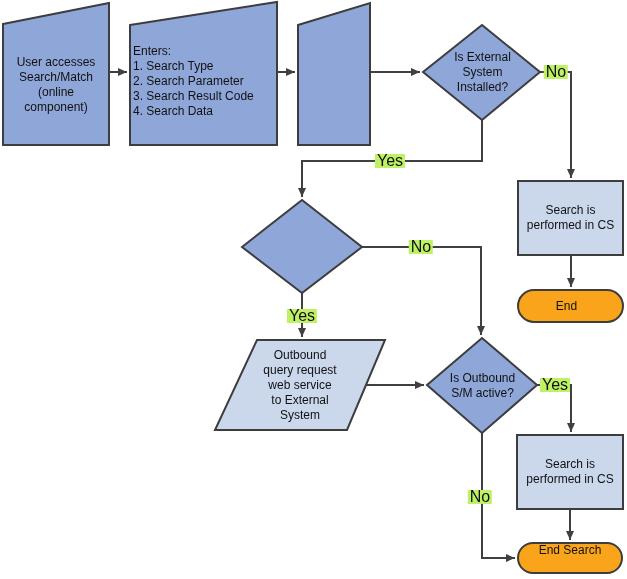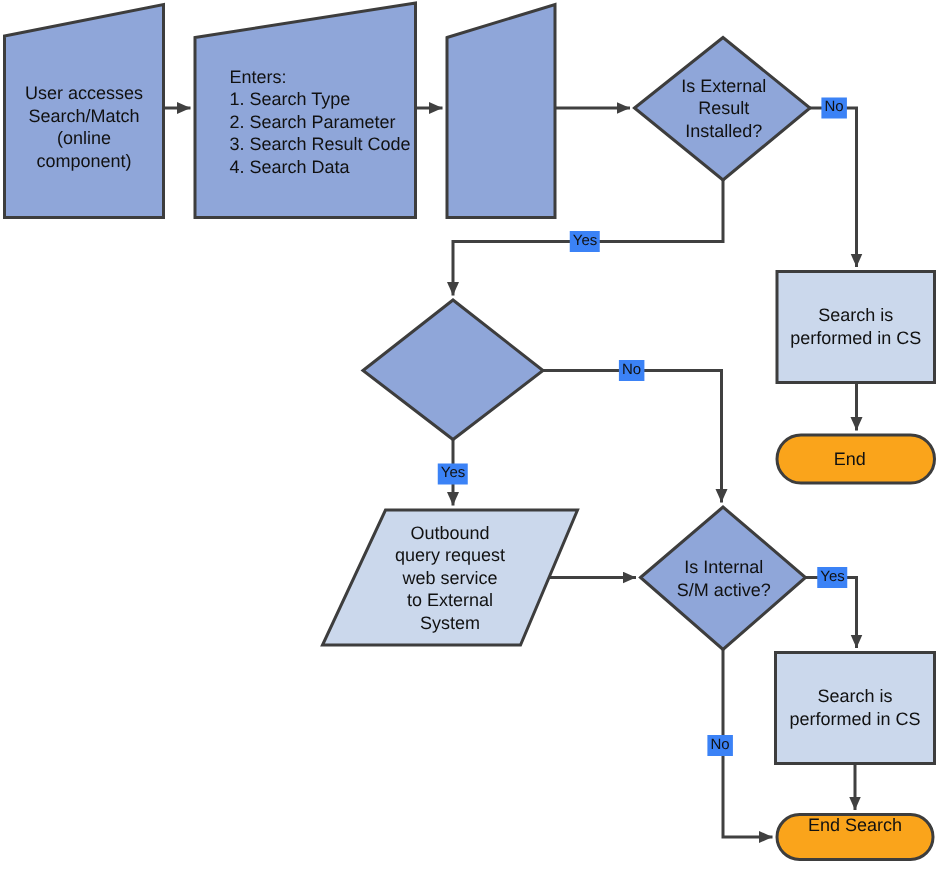--- a/index.html
+++ b/index.html
@@ -6,24 +6,24 @@
   .canvas{
     position:relative;width:627px;height:579px;background:#fff;
     font-family:Liberation Sans, sans-serif;overflow:hidden;
   }
   .canvas svg{position:absolute;left:0;top:0;}
   .node-label{
     position:absolute;display:flex;align-items:center;justify-content:center;
     text-align:center;white-space:pre-line;font-size:12px;line-height:15px;
     color:var(--text);pointer-events:none;
   }
-  .node-label.left{justify-content:flex-start;text-align:left;align-items:flex-start;margin-left:20px;}
+  .node-label.left{justify-content:flex-start;text-align:left;align-items:flex-start;}
   .edge-label{
     position:absolute;transform:translate(-50%,-50%);
-    background:#3b82f6;padding:0 2px;font-size:10px;line-height:14px;color:var(--text);
+    background:#bef264;padding:0 2px;font-size:16px;line-height:14px;color:var(--text);
     white-space:nowrap;
   }
 </style>
 </head>
 <body>
 
 <div class="canvas">
 
   <svg width="627" height="579" viewBox="0 0 627 579">
     <defs>
@@ -68,36 +68,36 @@
 component)</div>
 
   <div class="node-label left" style="left:133px;top:44px;width:142px;height:100px;">Enters:
 1. Search Type
 2. Search Parameter
 3. Search Result Code
 4. Search Data</div>
 
 
   <div class="node-label" style="left:427px;top:42px;width:111px;height:61px;">Is External
-Result
+System
 Installed?</div>
 
   <div class="node-label" style="left:518px;top:181px;width:105px;height:74px;">Search is
 performed in CS</div>
 
   <div class="node-label" style="left:518px;top:290px;width:97px;height:32px;">End</div>
 
 
   <div class="node-label" style="left:235px;top:347px;width:130px;height:77px;">Outbound
 query request
 web service
 to External
 System</div>
 
-  <div class="node-label" style="left:427px;top:355px;width:111px;height:61px;">Is Internal
+  <div class="node-label" style="left:427px;top:355px;width:111px;height:61px;">Is Outbound
 S/M active?</div>
 
   <div class="node-label" style="left:517px;top:435px;width:106px;height:74px;">Search is
 performed in CS</div>
 
   <div class="node-label" style="left:518px;top:535px;width:104px;height:30px;">End Search</div>
 
   <div class="edge-label" style="left:556px;top:72px;">No</div>
 
   <div class="edge-label" style="left:390px;top:161px;">Yes</div>

